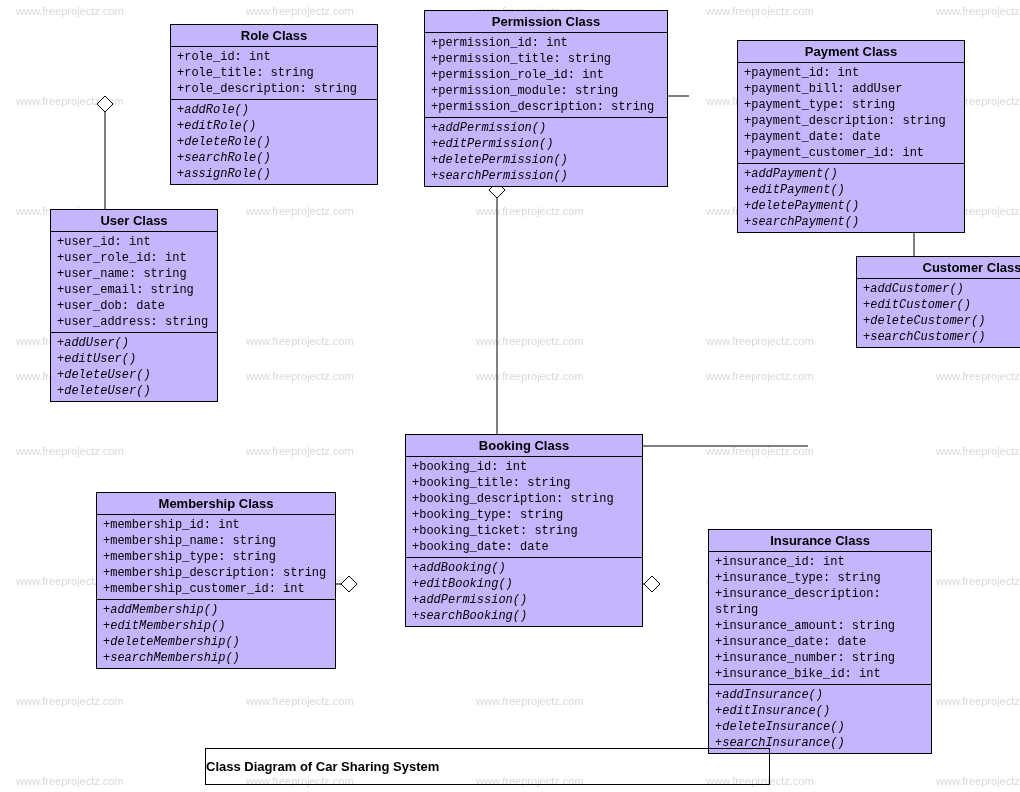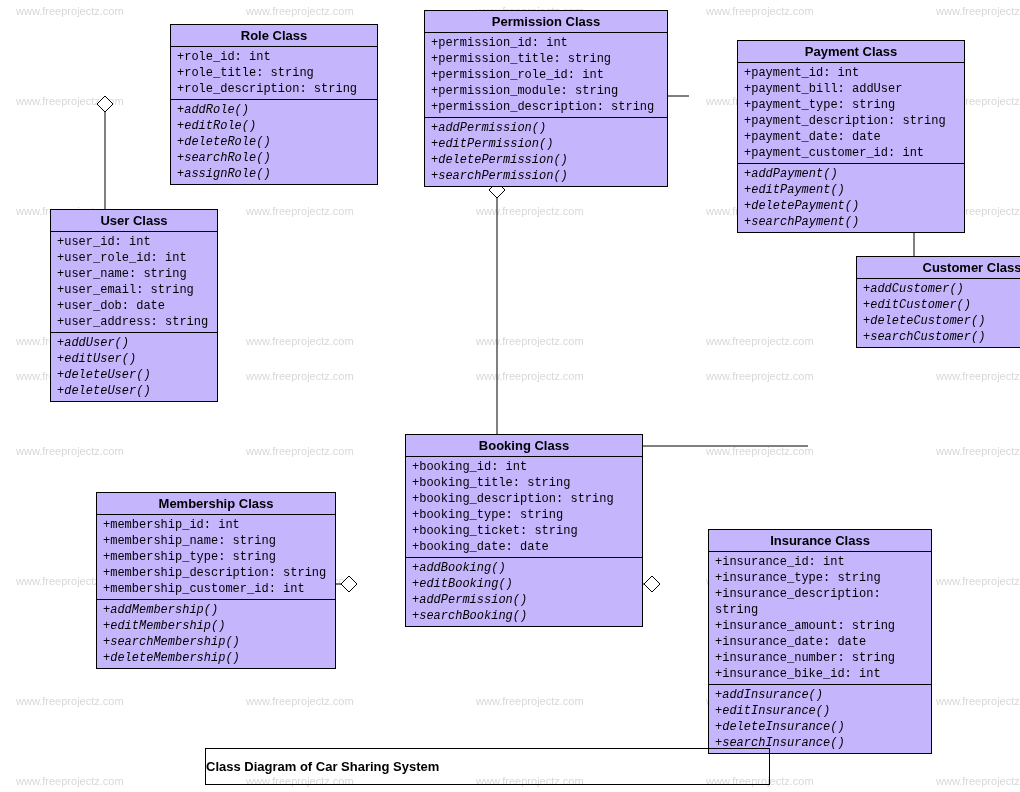--- a/index.html
+++ b/index.html
@@ -254,22 +254,22 @@
   <div class="uml-attrs">
       <div>+membership_id: int</div>
       <div>+membership_name: string</div>
       <div>+membership_type: string</div>
       <div>+membership_description: string</div>
       <div>+membership_customer_id: int</div>
     </div>
   <div class="uml-methods">
       <div>+addMembership()</div>
       <div>+editMembership()</div>
+      <div>+deleteMembership()</div>
       <div>+searchMembership()</div>
-      <div>+deleteMembership()</div>
     </div>
 </div>
 
 <div class="uml-class" style="left:660px;top:529px;width:224px">
   <div class="uml-title">Insurance Class</div>
   <div class="uml-attrs">
       <div>+insurance_id: int</div>
       <div>+insurance_type: string</div>
       <div>+insurance_description: string</div>
       <div>+insurance_amount: string</div>

